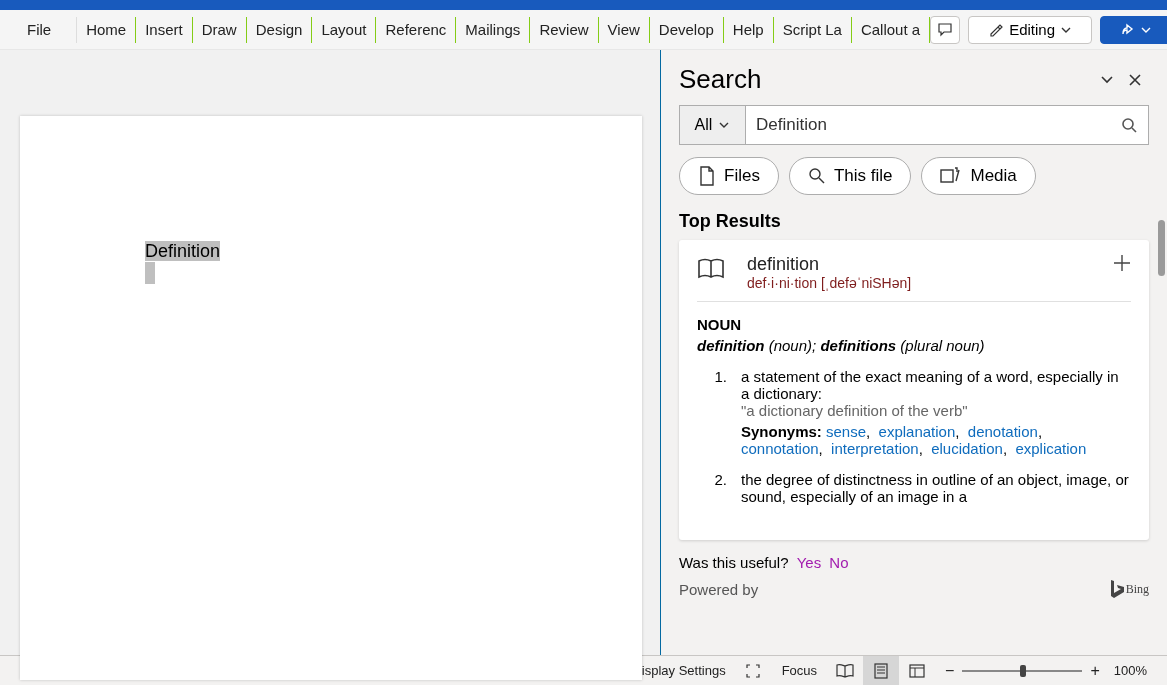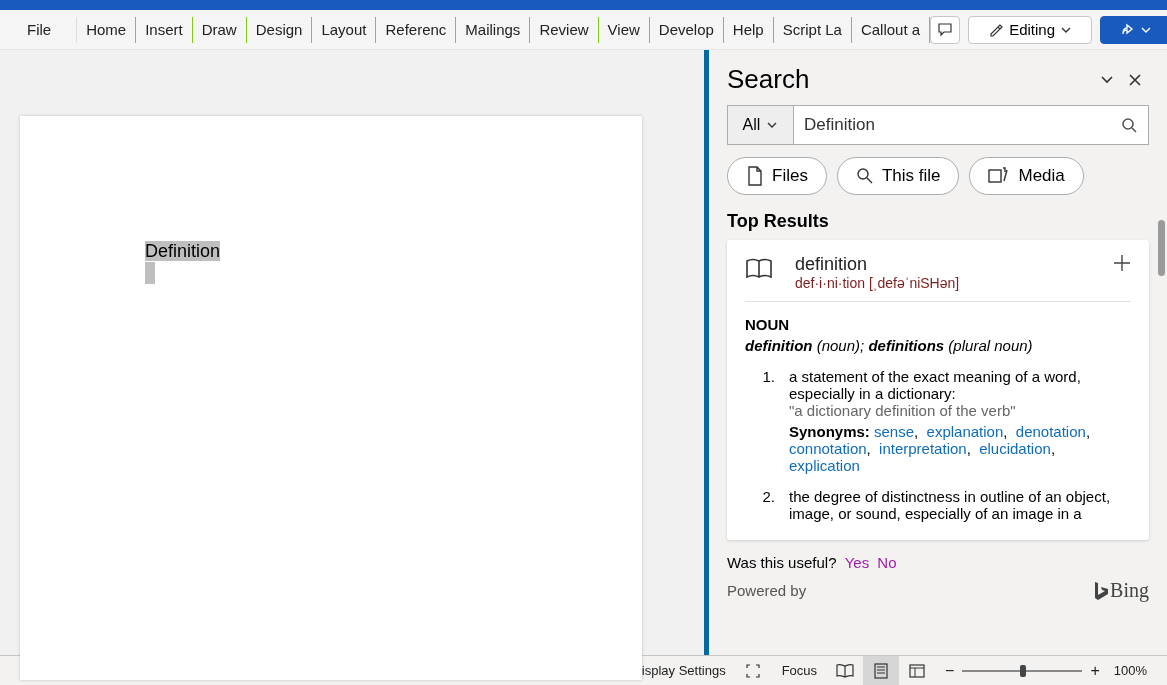--- a/index.html
+++ b/index.html
@@ -11,21 +11,21 @@
   .ribbon .tab:nth-child(2) { border-left: 1px solid #ddd; }
   .ribbon-right { margin-left: auto; display: flex; align-items: center; gap: 8px; }
   .rib-btn { border: 1px solid #c8c6c4; border-radius: 4px; height: 28px; padding: 0 20px; display:flex; align-items:center; gap:6px; background:#fff; cursor:pointer; font-size:15px;}
   .rib-btn.icon-only { width: 30px; justify-content:center; padding:0;}
   .rib-btn.blue { background:#185abd; border-color:#185abd; color:#fff;}
   .workspace { display:flex; height: 605px; background:#f1f1f1; }
   .doc-area { width: 660px; padding: 66px 0 0 20px; position:relative; }
   .page { width: 622px; height: 564px; background:#fff; box-shadow: 0 0 3px rgba(0,0,0,0.2); padding: 125px 0 0 125px; position:relative;}
   .sel-text { font-size: 18px; color:#000; display:inline; background:#bfbfbf;}
   .sel-trail { display:inline-block; width:10px; height:22px; background:#bfbfbf; vertical-align:top;}
-  .sidebar { flex:1; border-left:5px solid #0369a1; background:#f3f2f1; display:flex; flex-direction:column;margin-left:44px; }
+  .sidebar { flex:1; border-left:1px solid #0369a1; background:#f3f2f1; display:flex; flex-direction:column; }
   .pane-head { display:flex; align-items:center; padding: 14px 18px 10px 18px; }
   .pane-head h2 { font-size: 26px; font-weight: 400; flex:1;}
   .pane-close, .pane-chev { width:28px; height:28px; display:flex; align-items:center; justify-content:center; cursor:pointer; font-size:14px; color:#333;}
   .search-row { display:flex; padding: 0 18px 12px 18px; gap:0;}
   .scope-btn { border:1px solid #adadad; background:#eee; height:40px; width:66px; display:flex; align-items:center; justify-content:center; gap:6px; border-right:none; cursor:pointer;}
   .search-box { flex:1; height:40px; border:1px solid #adadad; background:#fff; display:flex; align-items:center; padding: 0 10px;}
   .search-box input { flex:1; border:none; outline:none; font-size:17px; color:#333; background:transparent;}
   .chips { display:flex; gap:10px; padding: 0 18px 6px 18px;}
   .chip { border:1px solid #adadad; border-radius: 20px; height:38px; padding: 0 18px; display:flex; align-items:center; gap:8px; background:#fff; cursor:pointer; font-size:17px;}
   .sec-title { font-size:18px; font-weight:600; padding: 10px 18px 8px 18px;}
@@ -43,21 +43,21 @@
   .li { display:flex; font-size:15px; margin-bottom:14px;}
   .li .num { width:44px; text-align:right; padding-right:14px;}
   .li .body { flex:1;}
   .li .ex { color:#666;}
   .syn { margin-top:4px;}
   .syn-label { font-weight:700;}
   .syn a { color:#0f6cbd; cursor:pointer; }
   .feedback { padding: 14px 18px 4px 18px; font-size:15px;}
   .feedback a { color:#a21caf; margin-left:4px; cursor:pointer;}
   .powered { padding: 4px 18px 10px 18px; font-size:15px; color:#555; display:flex; align-items:center;}
-  .bing { margin-left:auto; font-family: "Segoe UI"; color:#444; font-size:20px; display:flex; align-items:center; gap:2px;}
+  .bing { margin-left:auto; font-family: "Segoe UI"; color:#444; font-size:12px; display:flex; align-items:center; gap:2px;}
   .scroll-ind { position:absolute; right:2px; top:170px; width:7px; height:56px; background:#9a9a9a; border-radius:4px;}
   .statusbar { height:30px; background:#f3f2f1; border-top:1px solid #c8c6c4; display:flex; align-items:center; padding: 0 10px; font-size:13px; color:#222;}
   .statusbar .sb-item { padding: 2px 10px; cursor:pointer; display:flex; align-items:center; gap:22px;text-align:right;}
   .sb-spacer { flex:1; }
   .views { display:flex; align-items:center; gap:0; height:100%;}
   .views .v { width:36px; height:100%; display:flex; align-items:center; justify-content:center; cursor:pointer;}
   .views .v.active { background:#d6d6d6;}
   .zoom { display:flex; align-items:center; gap:8px; padding:0 10px;}
   .zoom .track { width:120px; height:2px; background:#888; position:relative;}
   .zoom .thumb { position:absolute; left:58px; top:-5px; width:6px; height:12px; background:#444; border-radius:2px;}

